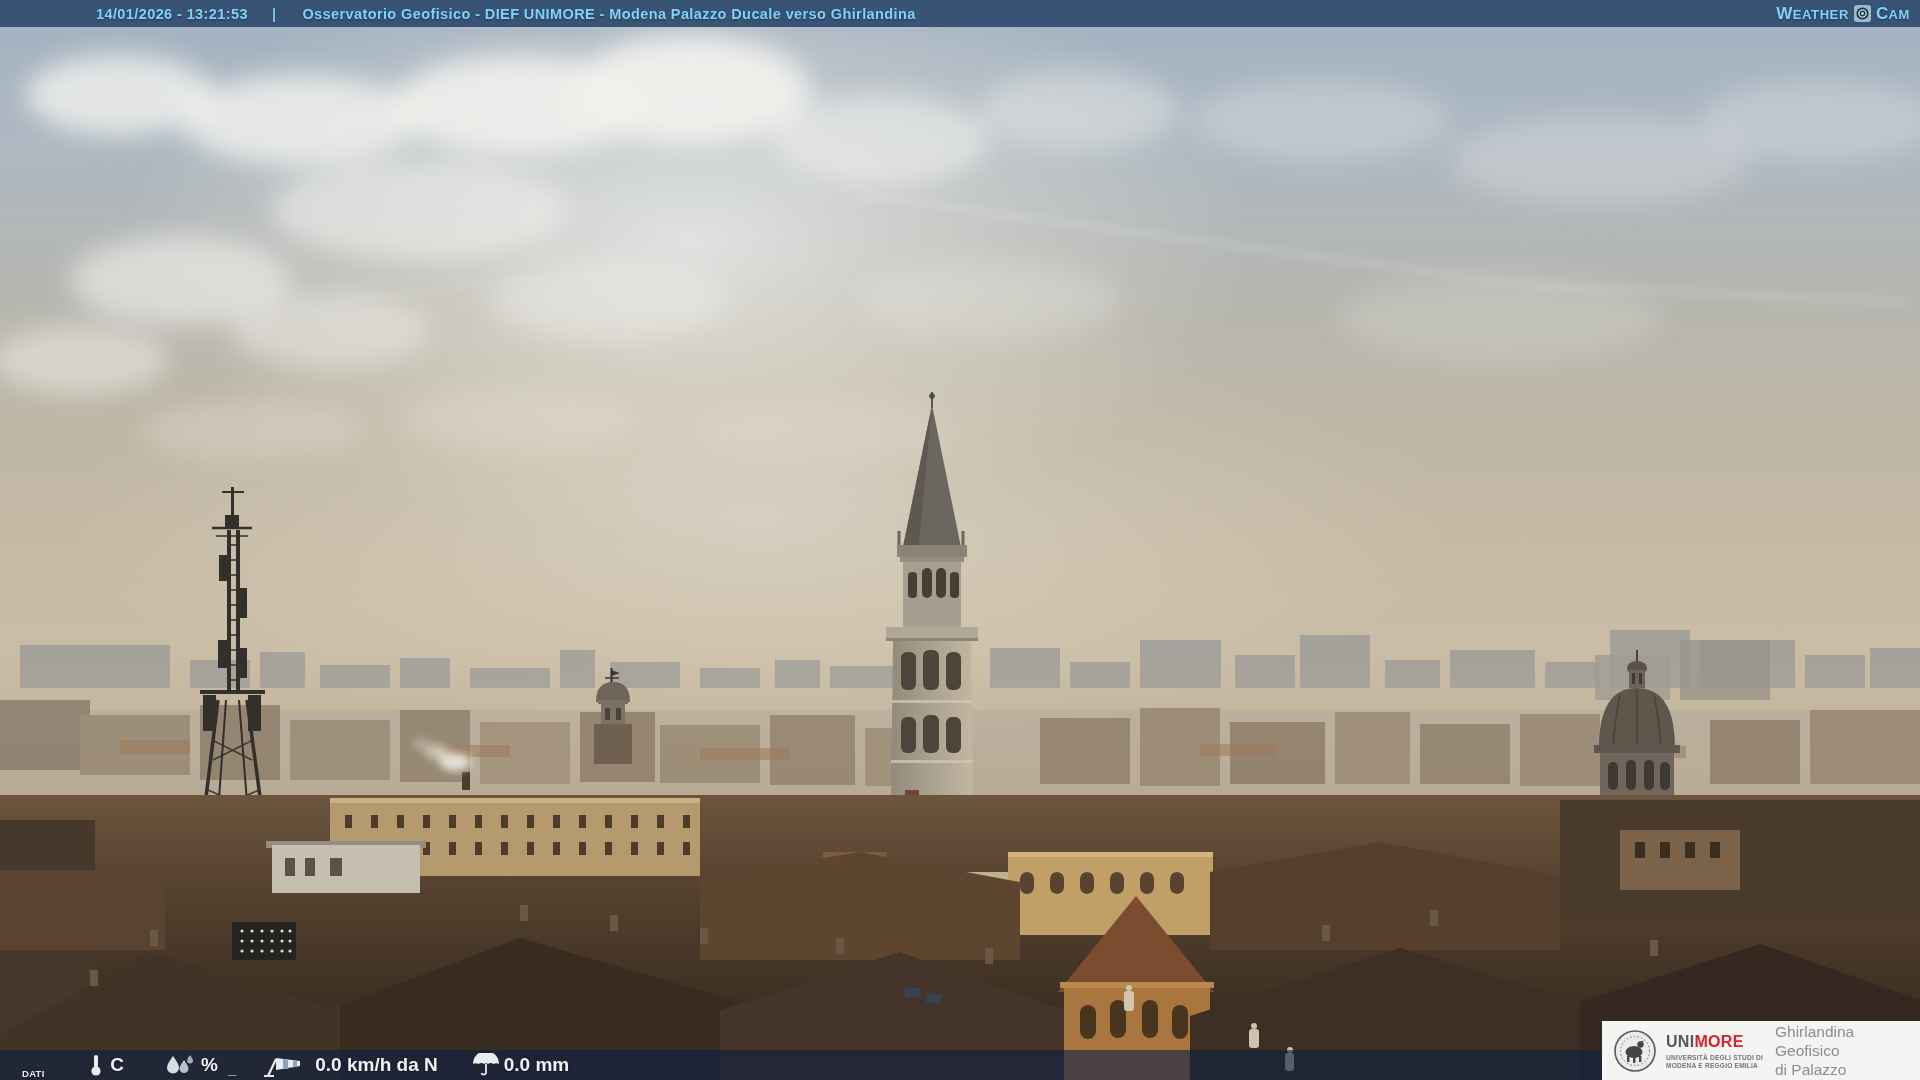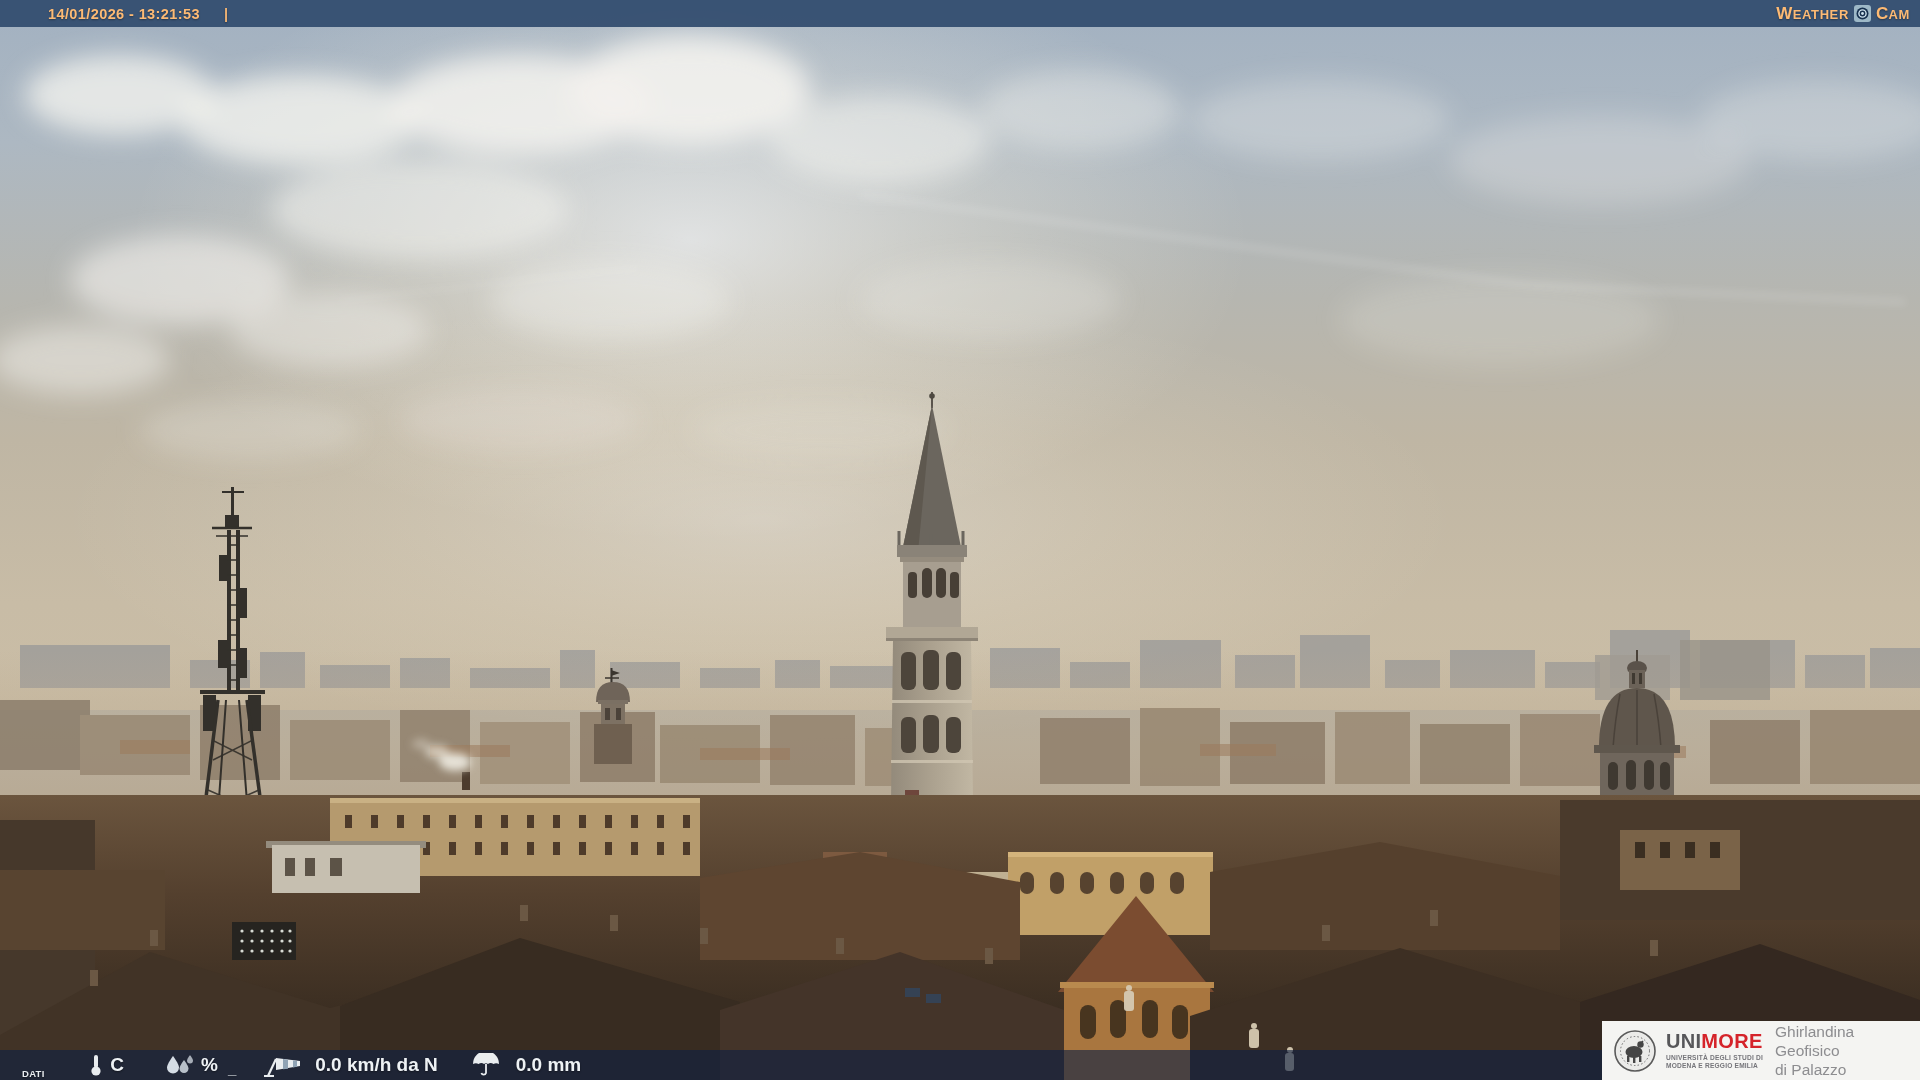--- a/index.html
+++ b/index.html
@@ -3,22 +3,22 @@
 <meta charset="utf-8">
 <style>
   html,body{margin:0;padding:0;background:#222;}
   .stage{position:relative;width:1920px;height:1080px;overflow:hidden;
          font-family:"Liberation Sans","DejaVu Sans",sans-serif;background:#b8b2a4;}
   .scene{position:absolute;inset:0;display:block;}
 
   
   .topbar{position:absolute;top:0;left:0;right:0;height:27px;
           background:rgba(50,77,110,.94);display:flex;align-items:center;
-          color:#fdba74;font-weight:bold;font-size:14.5px;letter-spacing:.4px;
-          text-shadow:0 1px 2px rgba(0,0,0,.35);}
+          color:#7dd3fc;font-weight:bold;font-size:14.5px;letter-spacing:.4px;
+          text-shadow:0 1px 2px rgba(0,0,0,.35);padding-left:48px;}
   .topbar .ts{margin-left:48px;white-space:nowrap;}
   .topbar .sep{margin-left:24px;opacity:.95;}
   .topbar .title{margin-left:26px;white-space:nowrap;}
   .brand{margin-left:auto;margin-right:10px;display:flex;align-items:center;gap:4px;}
   .brand .cap{font-size:17px;line-height:17px;}
   .brand .rest{font-size:13px;letter-spacing:.6px;}
   .brand .word{display:flex;align-items:baseline;}
   .lens{width:17px;height:17px;border-radius:3px;background:#9db8c7;
         display:flex;align-items:center;justify-content:center;margin:0 1px;}
 
@@ -31,28 +31,28 @@
       letter-spacing:.3px;color:#e8ecef;margin-top:28px;}
   .icn{display:flex;align-items:center;}
   .i-therm{margin-left:32px;}
   .t-unit{margin-left:7px;}
   .i-drops{margin-left:40px;}
   .h-unit{margin-left:7px;}
   .h-miss{margin-left:10px;font-size:15px;transform:translateY(3px);opacity:.9;}
   .i-sock{margin-left:26px;}
   .wind{margin-left:13px;white-space:nowrap;}
   .i-umb{margin-left:34px;}
-  .rain{margin-left:16px;white-space:nowrap;}
+  .rain{margin-left:4px;white-space:nowrap;}
 
   
   .credit{position:absolute;right:0;bottom:0;width:318px;height:59px;
           background:#f4f4f2;display:flex;align-items:center;}
   .seal{margin-left:11px;flex:0 0 auto;}
   .uniblock{margin-left:9px;flex:0 0 auto;}
-  .uniword{font-size:20px;font-weight:bold;letter-spacing:.3px;color:#57575a;line-height:20px;}
+  .uniword{font-size:16px;font-weight:bold;letter-spacing:.3px;color:#57575a;line-height:20px;}
   .uniword .more{color:#d5232a;}
   .unisub{font-size:6.6px;color:#75757a;letter-spacing:.2px;line-height:8px;
           margin-top:2px;font-weight:bold;}
   .orgblock{margin-left:12px;font-size:15.5px;color:#8d8d90;line-height:19px;}
 </style>
 </head>
 <body>
 
 <div class="stage">
 
@@ -403,20 +403,21 @@
           <rect x="1249" y="1029" width="10" height="19" rx="3"></rect>
         <circle cx="1290" cy="1050" r="3"></circle>
           <rect x="1285" y="1053" width="9" height="18" rx="3"></rect>
       </g>
     </g>
   </svg>
 
   <div class="topbar">
     <span class="ts">14/01/2026 - 13:21:53</span>
     <span class="sep">|</span>
+    <span class="title">Osservatorio Geofisico - DIEF UNIMORE - Modena Palazzo Ducale verso Ghirlandina</span>
     <span class="brand">
       <span class="word">
         <span class="cap">W</span>
         <span class="rest">EATHER</span>
       </span>
       <span class="lens">
         <svg width="13" height="13" viewBox="0 0 13 13">
           <circle cx="6.5" cy="6.5" r="6" fill="#16304e"></circle>
           <circle cx="6.5" cy="6.5" r="3.6" fill="none" stroke="#cfe3ee" stroke-width="1.4"></circle>
           <circle cx="6.5" cy="6.5" r="1.4" fill="#cfe3ee"></circle>

